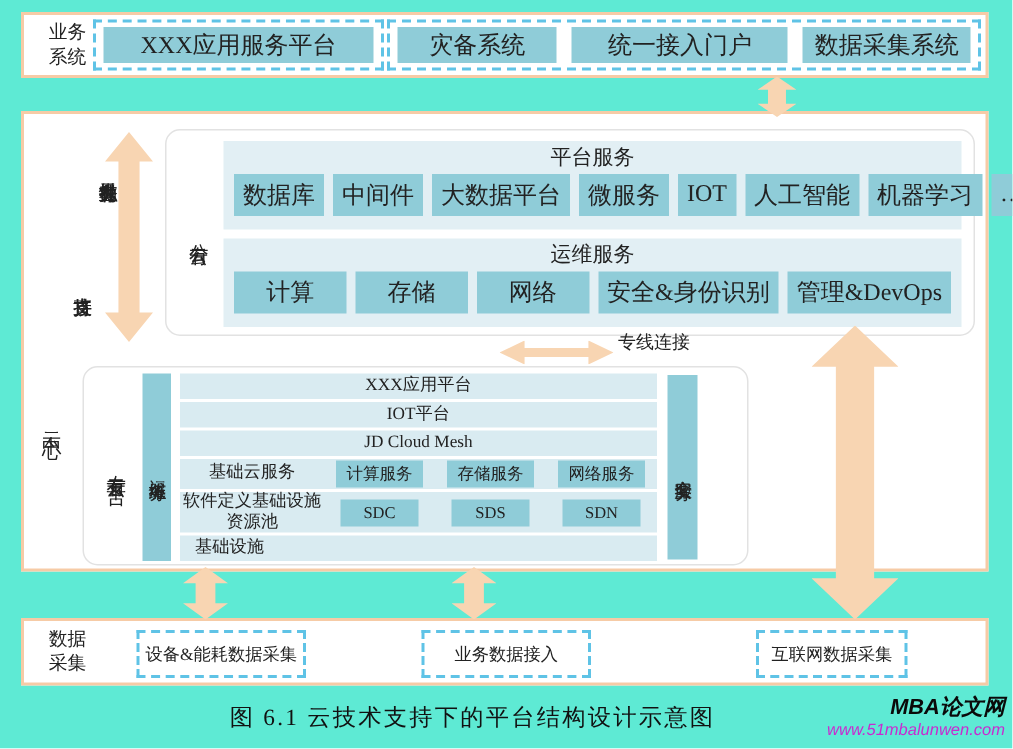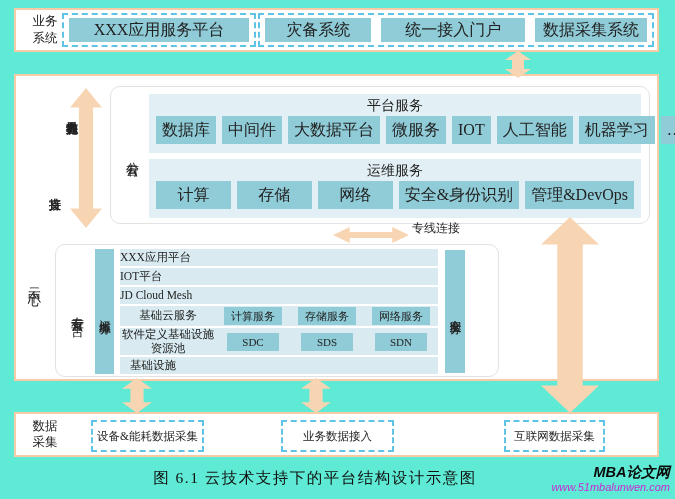--- a/index.html
+++ b/index.html
@@ -49,21 +49,21 @@
   .sec-items{display:flex;gap:6px;margin-top:1px;}
   .sec-items .teal{height:28px;flex:1 1 auto;padding:0 6px;}
 
   
   .bar{position:absolute;background:#8fccd8;display:flex;align-items:center;justify-content:center;}
   .bar .vtext{font-size:12px;letter-spacing:1px;}
   .ops{left:39px;top:4px;width:19px;height:125px;}
   .secbar{left:389px;top:5px;width:20px;height:123px;}
   .rows{position:absolute;left:64px;top:4px;width:318px;height:125px;
         display:flex;flex-direction:column;justify-content:space-between;}
-  .rowf{background:#d9ebf1;height:17px;line-height:17px;font-size:11.5px;}
+  .rowf{background:#d9ebf1;height:17px;line-height:17px;text-align:center;font-size:11.5px;}
   .rowf.leftal{text-align:left;padding-left:10px;box-sizing:border-box;}
   .rowg{background:#d9ebf1;display:flex;align-items:center;}
   .rowg .glabel{width:96px;font-size:11.5px;text-align:center;line-height:1.15;}
   .rowg .gitems{flex:1;display:flex;justify-content:space-around;align-items:center;}
   .rowg .teal{height:18px;font-size:11px;line-height:18px;}
   .rg1{height:20px;} .rg1 .teal{width:58px;}
   .rg2{height:27px;} .rg2 .teal{width:52px;}
 
   
   .wdash{position:absolute;top:6px;height:32px;border:2px dashed #5fc3e6;background:#fff;

